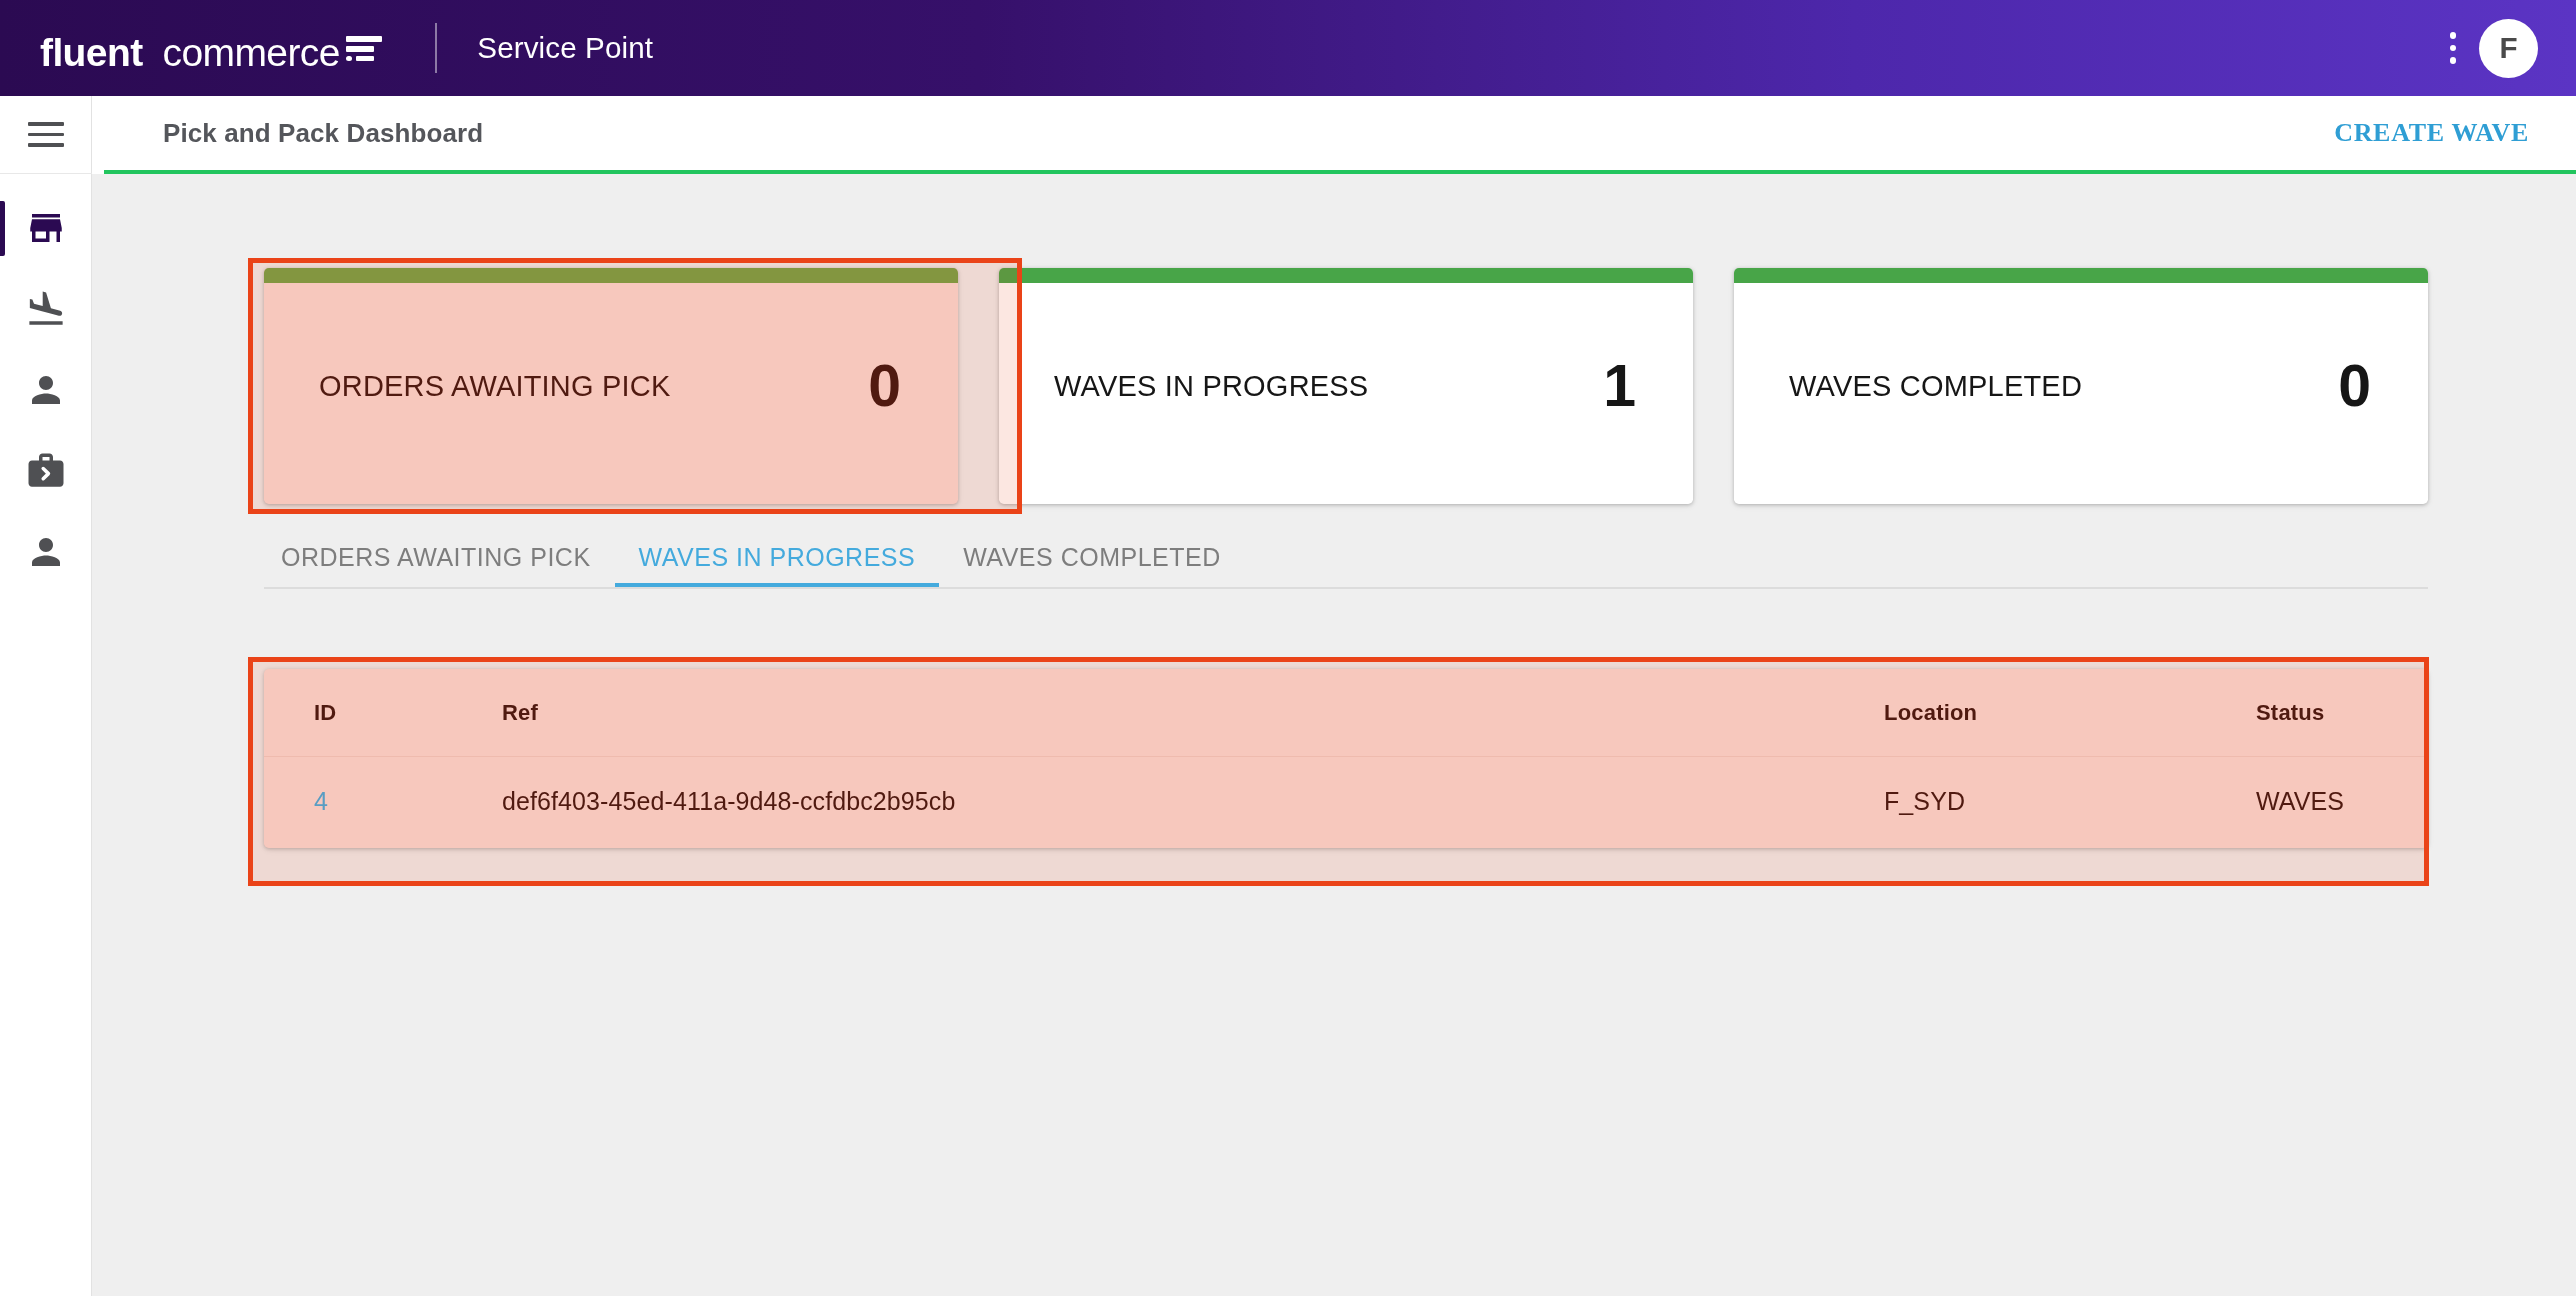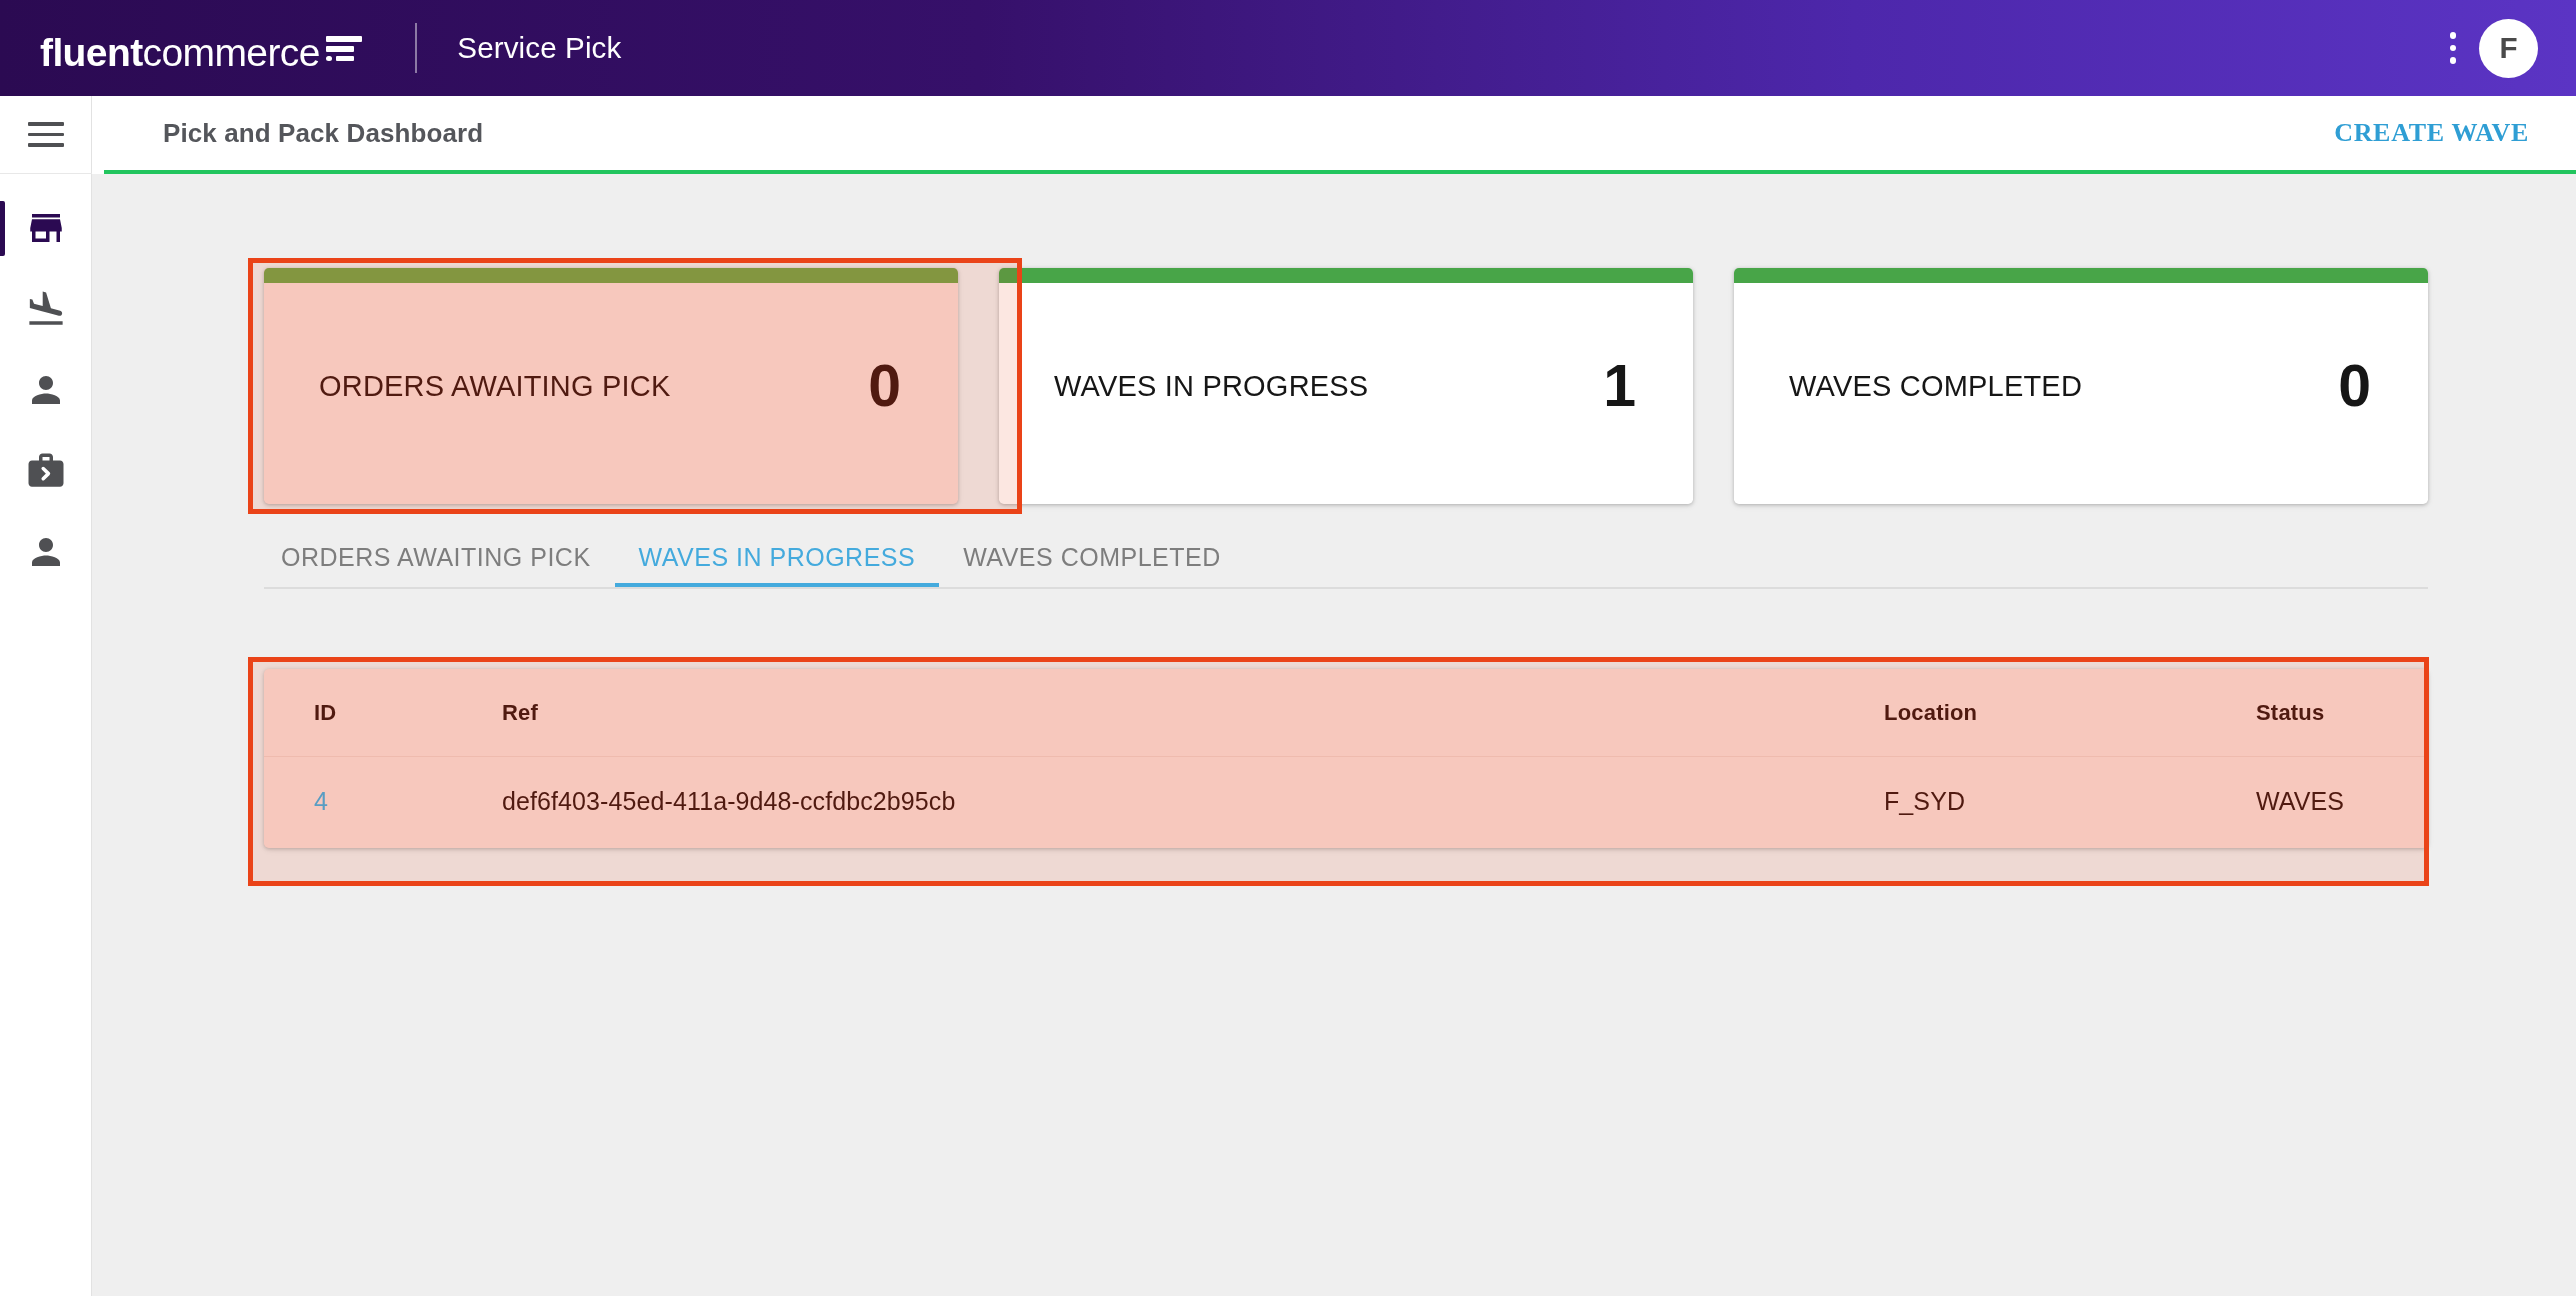--- a/index.html
+++ b/index.html
@@ -33,21 +33,21 @@
   .brand-logo {
     display: flex;
     align-items: baseline;
     color: #ffffff;
     font-size: 39px;
     letter-spacing: -0.6px;
     line-height: 1;
     white-space: nowrap;
   }
   .brand-fluent { font-weight: 700; margin-top: 8px; }
-  .brand-commerce { font-weight: 300; }
+  .brand-commerce { font-weight: 300; margin-left: 20px; }
 
   .brand-mark {
     position: relative;
     width: 36px;
     height: 29px;
     margin-left: 6.7px;
     align-self: center;
   }
   .brand-mark i {
     position: absolute;
@@ -348,21 +348,21 @@
         <span class="brand-commerce">commerce</span>
       <span class="brand-mark">
         <i class="b1"></i>
           <i class="b2"></i>
           <i class="b3"></i>
           <i class="dot"></i>
       </span>
     </div>
   </div>
   <div class="brand-divider"></div>
-  <div class="app-name">Service Pick</div>
+  <div class="app-name">Service Point</div>
 
   <div class="topbar-right">
     <div class="kebab">
       <span></span>
         <span></span>
         <span></span>
     </div>
     <div class="avatar">F</div>
   </div>
 </div>

